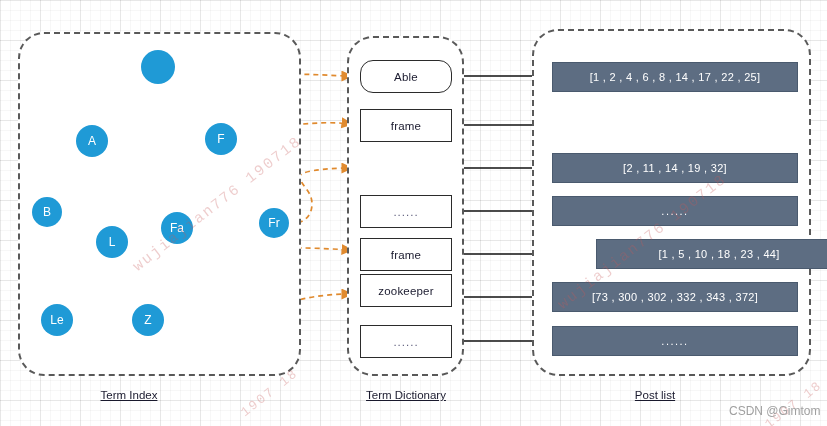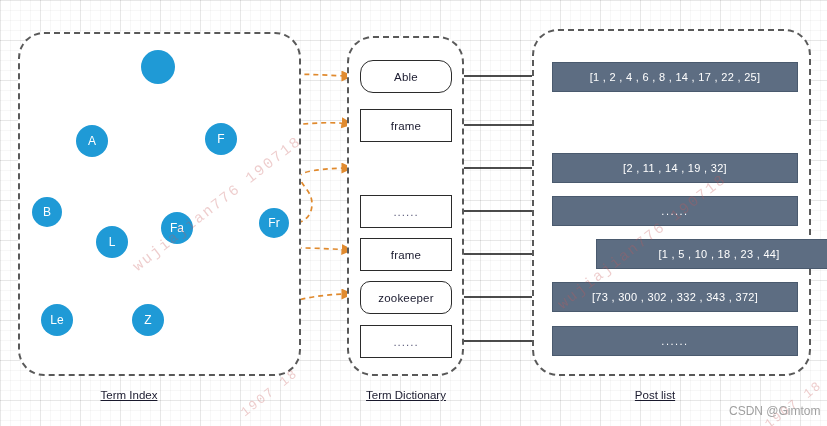--- a/index.html
+++ b/index.html
@@ -173,21 +173,21 @@
   <div class="node" style="left:96px;top:226px;width:32px;height:32px;">L</div>
   <div class="node" style="left:161px;top:212px;width:32px;height:32px;">Fa</div>
   <div class="node" style="left:259px;top:208px;width:30px;height:30px;">Fr</div>
   <div class="node" style="left:41px;top:304px;width:32px;height:32px;">Le</div>
   <div class="node" style="left:132px;top:304px;width:32px;height:32px;">Z</div>
 
   <div class="term-box" style="top:60px;border-radius:13px;">Able</div>
   <div class="term-box" style="top:109px;">frame</div>
   <div class="term-box ellipsis" style="top:195px;">......</div>
   <div class="term-box" style="top:238px;">frame</div>
-  <div class="term-box" style="top:281px;border-radius:10px;">zookeeper</div>
+  <div class="term-box" style="top:274px;">zookeeper</div>
   <div class="term-box ellipsis" style="top:325px;">......</div>
 
   <div class="post-box" style="top:62px;">[1 , 2 , 4 , 6 , 8 , 14 , 17 , 22 , 25]</div>
   <div class="post-box" style="top:153px;">[2 , 11 , 14 , 19 , 32]</div>
   <div class="post-box ellipsis" style="top:196px;">......</div>
   <div class="post-box" style="top:239px;margin-left:44px;">[1 , 5 , 10 , 18 , 23 , 44]</div>
   <div class="post-box" style="top:282px;">[73 , 300 , 302 , 332 , 343 , 372]</div>
   <div class="post-box ellipsis" style="top:326px;">......</div>
 
   <div class="group-label" style="left:74px;top:389px;width:110px;">Term Index</div>

